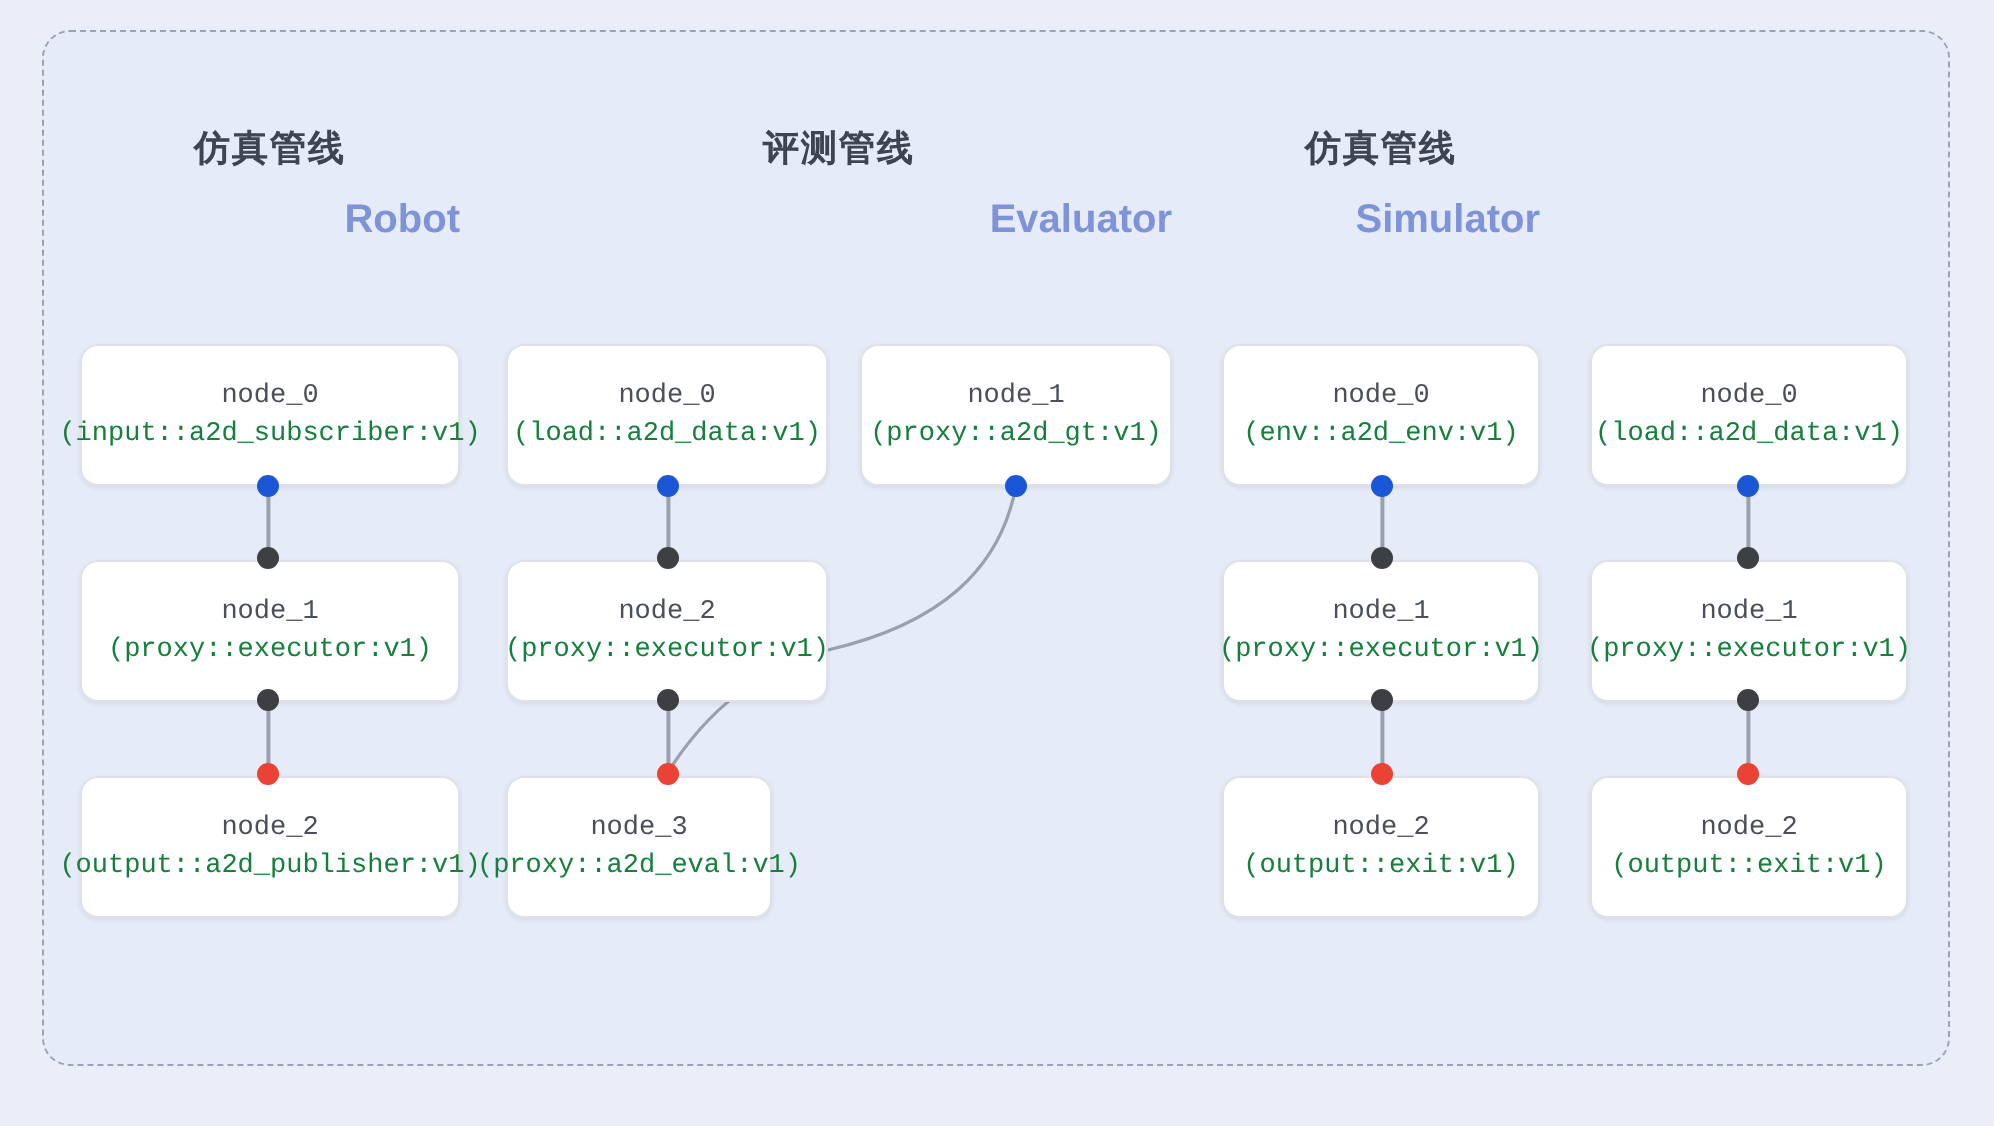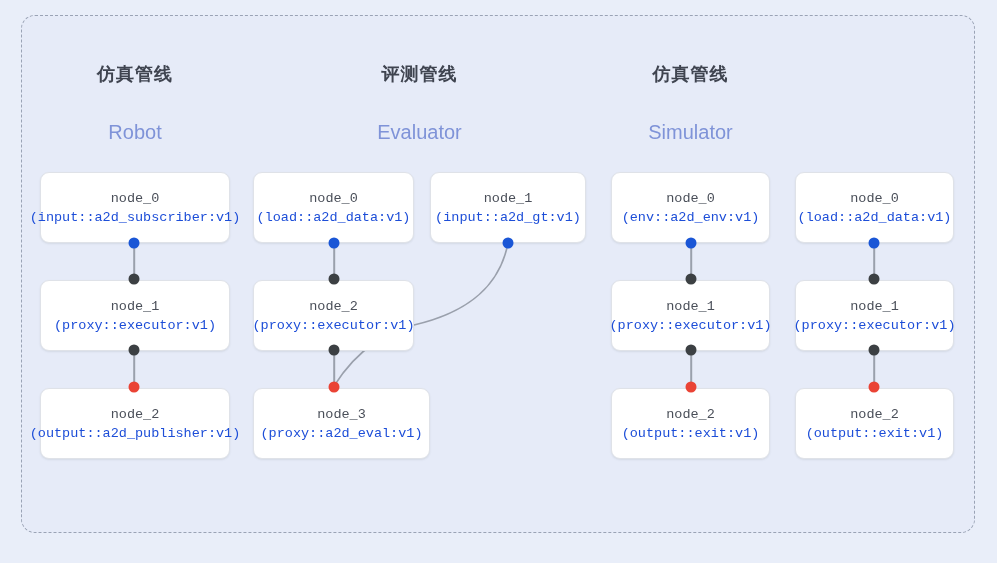--- a/index.html
+++ b/index.html
@@ -45,25 +45,26 @@
   .header-cn {
     font-size: 18px;
     font-weight: bold;
     color: #3f4450;
     letter-spacing: 1px;
     line-height: 22px;
     white-space: nowrap;
   }
   .header-en {
     font-size: 20px;
-    font-weight: normal;
+    font-weight: bold;
     color: #7f93d8;
     line-height: 24px;
-    margin-top: 35px;
-    white-space: nowrap;
+    margin-top: 13px;
+    white-space: nowrap;
+    text-align: right;
   }
 
   
   .node {
     position: absolute;
     box-sizing: border-box;
     background: #ffffff;
     border: 1px solid #dfe2e8;
     border-radius: 9px;
     box-shadow: 0 1px 2px rgba(60,64,67,0.10);
@@ -75,21 +76,21 @@
     font-family: Liberation Mono, monospace;
   }
   .node-title {
     font-size: 13.5px;
     color: #4a4f59;
     line-height: 19px;
     white-space: nowrap;
   }
   .node-sub {
     font-size: 13.5px;
-    color: #1d4ed8;
+    color: #15803d;
     line-height: 19px;
     white-space: nowrap;
   }
 
   
   .port {
     position: absolute;
     width: 11px;
     height: 11px;
     border-radius: 50%;
@@ -174,32 +175,32 @@
   <div class="link-line" style="left:334px; top:350px; height:37px;"></div>
 
   <div class="node" style="left:253px; top:172px; width:161px; height:71px;">
     <div class="node-title">node_0</div>
     <div class="node-sub">(load::a2d_data:v1)</div>
   </div>
   <div class="port port-out-blue" style="left:334px; top:243px;"></div>
 
   <div class="node" style="left:430px; top:172px; width:156px; height:71px;">
     <div class="node-title">node_1</div>
-    <div class="node-sub">(input::a2d_gt:v1)</div>
+    <div class="node-sub">(proxy::a2d_gt:v1)</div>
   </div>
   <div class="port port-out-blue" style="left:508px; top:243px;"></div>
 
   <div class="node" style="left:253px; top:280px; width:161px; height:71px;">
     <div class="node-title">node_2</div>
     <div class="node-sub">(proxy::executor:v1)</div>
   </div>
   <div class="port port-io-dark" style="left:334px; top:279px;"></div>
   <div class="port port-io-dark" style="left:334px; top:350px;"></div>
 
-  <div class="node" style="left:253px; top:388px; width:177px; height:71px;align-items:center;">
+  <div class="node" style="left:253px; top:388px; width:133px; height:71px;align-items:center;">
     <div class="node-title">node_3</div>
     <div class="node-sub">(proxy::a2d_eval:v1)</div>
   </div>
   <div class="port port-in-red" style="left:334px; top:387px;"></div>
 
   <div class="link-line" style="left:691px; top:243px; height:36px;"></div>
   <div class="link-line" style="left:691px; top:350px; height:37px;"></div>
 
   <div class="node" style="left:611px; top:172px; width:159px; height:71px;">
     <div class="node-title">node_0</div>

